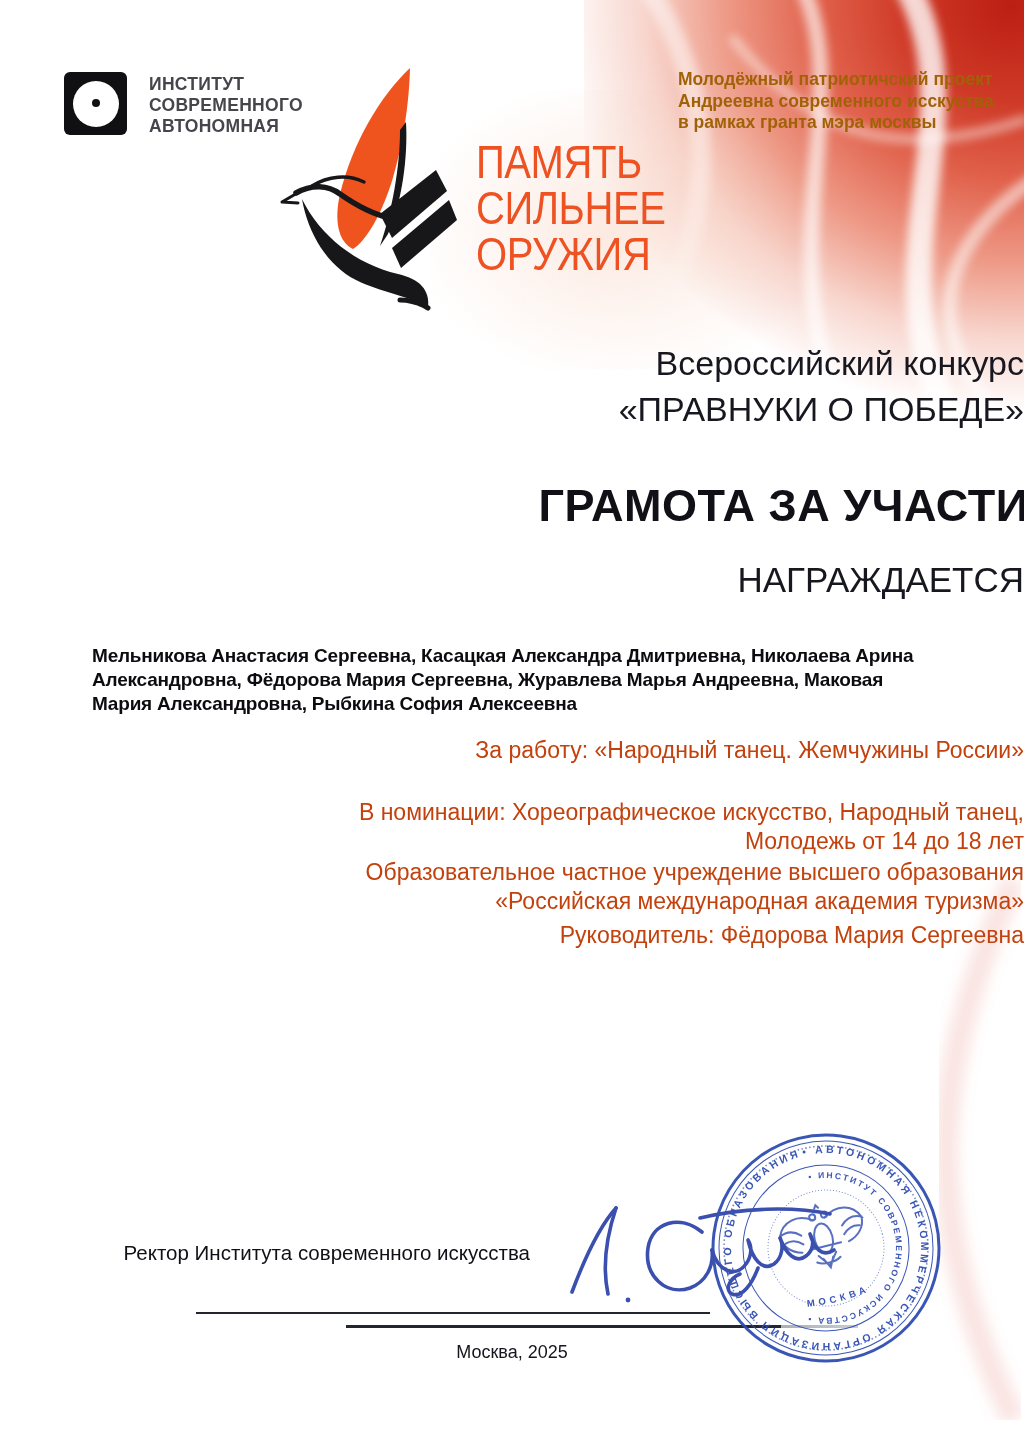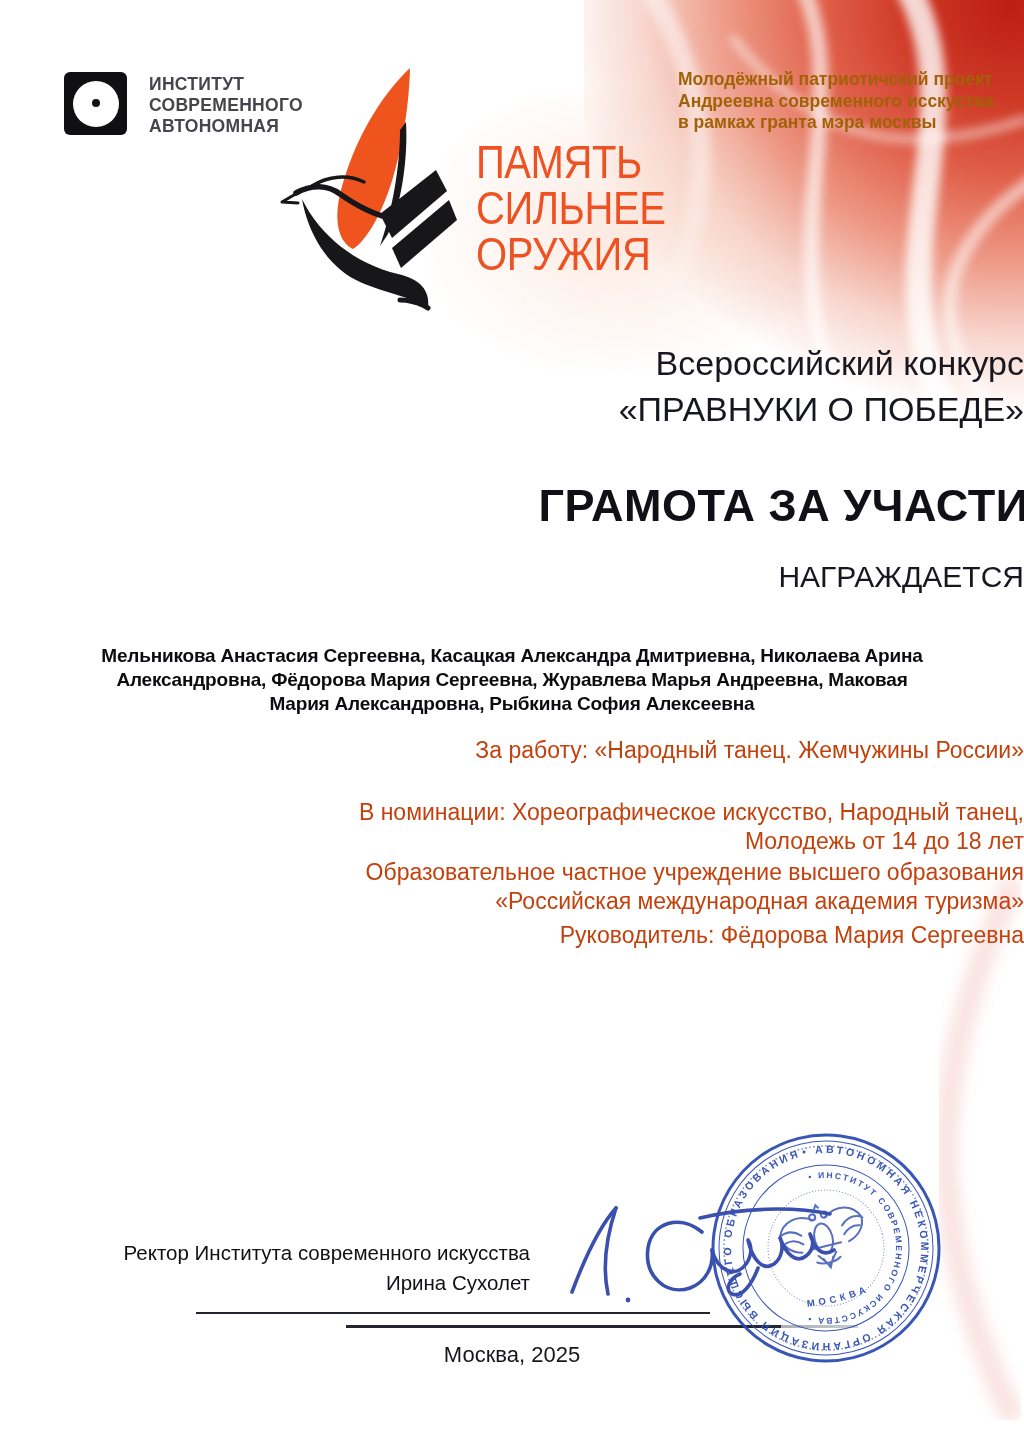--- a/index.html
+++ b/index.html
@@ -33,31 +33,31 @@
   .memory-title{
     position:absolute;left:476px;top:139px;
     font-size:46px;line-height:46px;font-weight:400;color:#ee5122;
     transform:scaleX(.87);transform-origin:left top;letter-spacing:-.5px;
   }
   .logo-svg{position:absolute;left:268px;top:52px;}
   
   .ctr{position:absolute;left:0;width:100%;text-align:right;}
   .contest{font-size:34px;}
   .award{font-size:45px;font-weight:700;letter-spacing:.5px;color:#101016;margin-left:35px;}
-  .awarded{font-size:30px;}
-  .recips{position:absolute;left:92px;width:840px;text-align:center;font-size:19px;font-weight:700;line-height:24px;color:#0c0c10;letter-spacing:-.2px;}
+  .awarded{font-size:35px;}
+  .recips{position:absolute;left:92px;width:840px;text-align:left;font-size:19px;font-weight:700;line-height:24px;color:#0c0c10;letter-spacing:-.2px;}
   .para{font-size:23px;line-height:29px;color:#c2410c;}
   
   .rector{position:absolute;left:108px;top:1238px;width:422px;text-align:right;font-size:20.5px;line-height:30px;color:#101016;}
   .sig-svg{position:absolute;left:552px;top:1188px;z-index:5;}
   .seal-svg{position:absolute;left:706px;top:1126px;z-index:4;opacity:.93;}
   .line1{position:absolute;left:196px;top:1312px;width:514px;height:2px;background:#23262f;}
   .line2{position:absolute;left:346px;top:1325px;width:512px;height:2.5px;
          background:linear-gradient(90deg,#23262f 0%,#23262f 85%,#aab0b5 85%,#c9cdd0 100%);}
-  .place{position:absolute;left:0;width:100%;top:1342px;text-align:center;font-size:22px;color:#15151d;}
+  .place{position:absolute;left:0;width:100%;top:1342px;text-align:center;font-size:18px;color:#15151d;}
 </style>
 </head>
 <body>
 
 <div class="bg-tr">
   <svg width="440" height="580" viewBox="0 0 440 580">
     <defs>
         <filter id="bl">
           <feGaussianBlur stdDeviation="5"></feGaussianBlur>
         </filter>
@@ -133,21 +133,20 @@
 <div class="ctr para" style="top:798px">В номинации: Хореографическое искусство, Народный танец,</div>
 <div class="ctr para" style="top:827px">Молодежь от 14 до 18 лет</div>
 
 <div class="ctr para" style="top:858px">Образовательное частное учреждение высшего образования</div>
 <div class="ctr para" style="top:887px">«Российская международная академия туризма»</div>
 
 <div class="ctr para" style="top:921px">Руководитель: Фёдорова Мария Сергеевна</div>
 
 <div class="rector">
   <div>Ректор Института современного искусства</div>
-  <div>Ирина Сухолет</div>
 </div>
 
 <svg class="seal-svg" width="240" height="244" viewBox="-120 -122 240 244">
   <defs>
     <path id="ringOuter" d="M 0 -95 A 95 95 0 1 1 -0.01 -95" fill="none"></path>
     <path id="ringInner" d="M 0 -70 A 70 70 0 1 1 -0.01 -70" fill="none"></path>
     <path id="cityArc" d="M -52 48 Q 0 62 52 48" fill="none"></path>
   </defs>
   <g transform="rotate(-14)" stroke="#2c4ab0" fill="none">
     <circle r="113" stroke-width="3"></circle>

